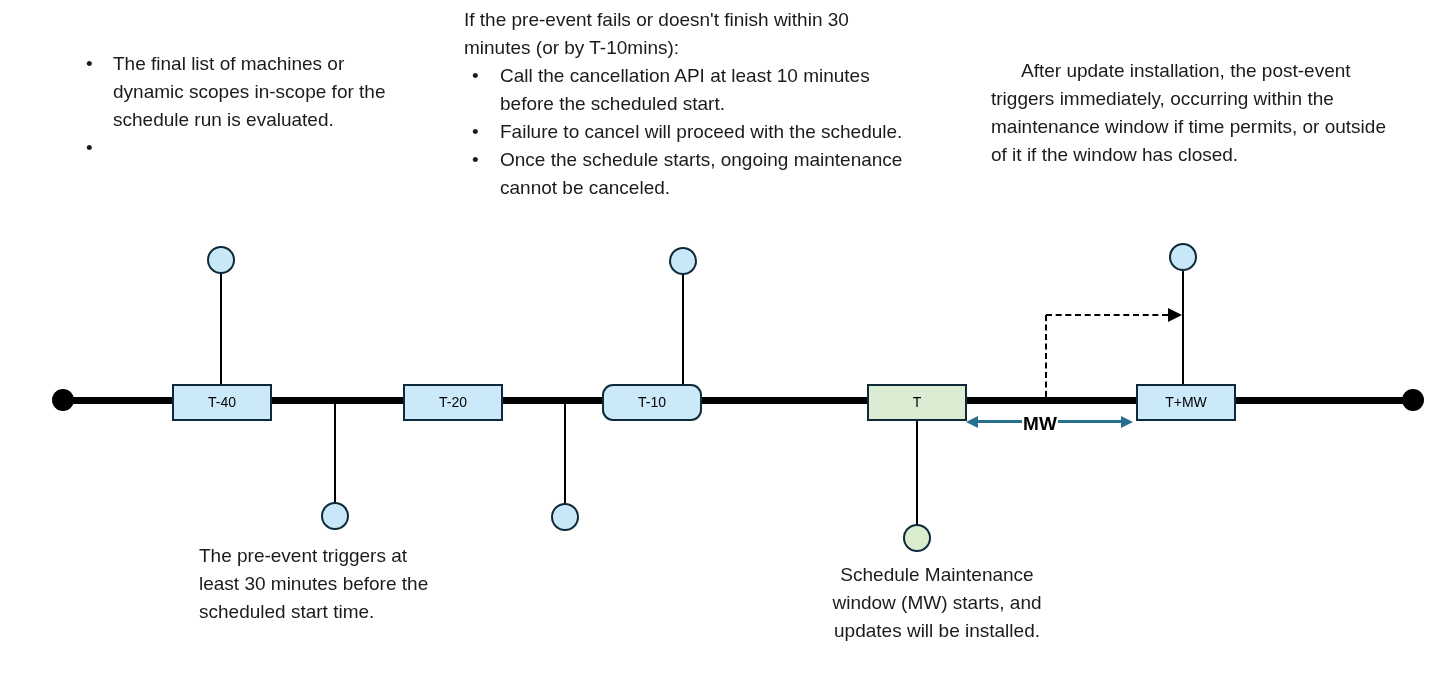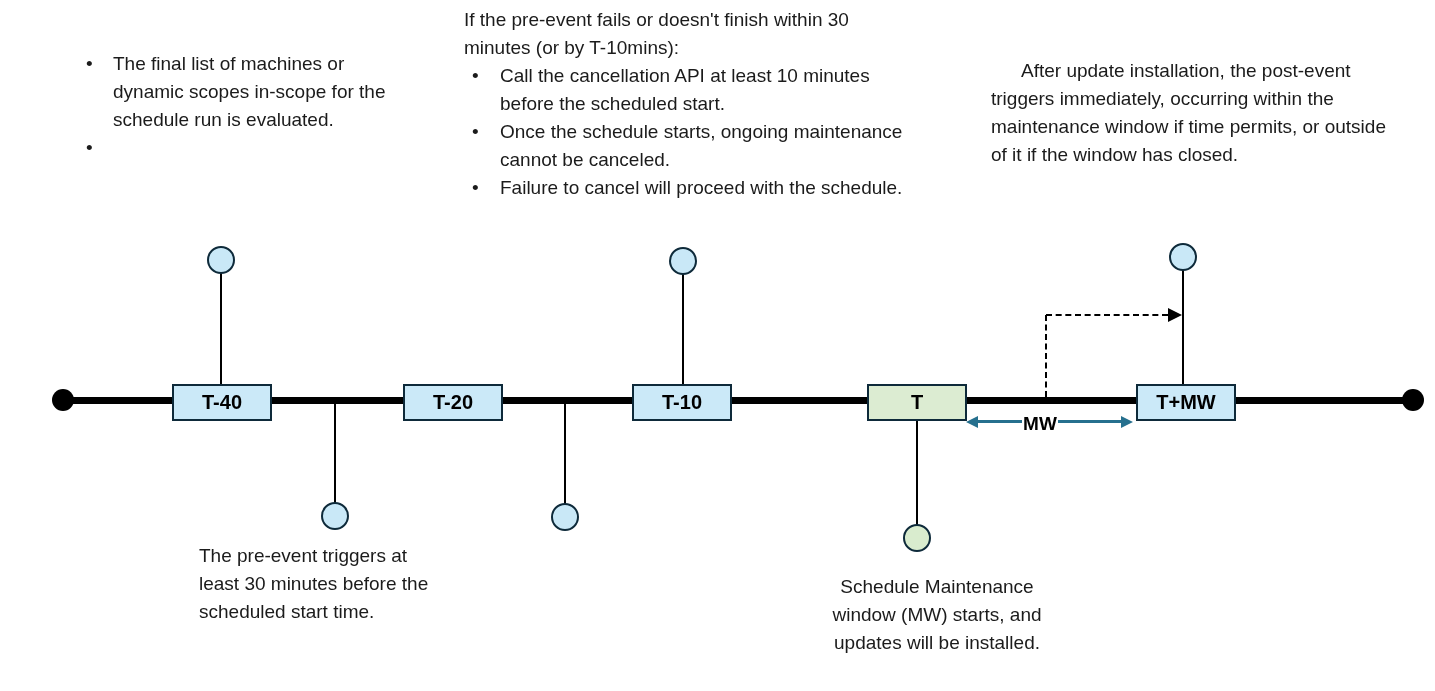--- a/index.html
+++ b/index.html
@@ -23,21 +23,21 @@
   .indent-first{text-indent:30px;}
   .center-text{text-align:center;}
   
   .axis{position:absolute;background:var(--line,#000);height:7px;}
   .end-dot{position:absolute;width:22px;height:22px;border-radius:50%;background:var(--line,#000);}
   .stem{position:absolute;width:2px;background:var(--line,#000);}
   .ms-box{
     position:absolute;width:100px;height:37px;box-sizing:border-box;
     border:2px solid var(--box-border,#0e2a3a);
     background:var(--box-blue,#cbe9f8);
-    font-weight:bold;font-size:20px;line-height:33px;text-align:center;
+    font-weight:normal;font-size:14px;line-height:33px;text-align:center;
     color:#000;
   }
   .ms-box.green{background:var(--box-green,#dcecd2);}
   .evt-circle{
     position:absolute;width:28px;height:28px;box-sizing:border-box;border-radius:50%;
     border:2px solid var(--box-border,#0e2a3a);
     background:var(--circle-blue,#c9e8f7);
   }
   .evt-circle.green{background:var(--circle-green,#d9ecce);}
   
@@ -66,25 +66,25 @@
   </div>
 
   <div class="note note-mid" style="left:464px;top:6px;width:452px;">
     <div>If the pre-event fails or doesn't finish within 30 minutes (or by T-10mins):</div>
     <div class="bullet-row">
       <span class="bullet-glyph"></span>
       <span class="bullet-text">Call the cancellation API at least 10 minutes before the scheduled start.</span>
     </div>
     <div class="bullet-row">
       <span class="bullet-glyph"></span>
-      <span class="bullet-text">Once the schedule starts, ongoing maintenance cannot be canceled.</span>
+      <span class="bullet-text">Failure to cancel will proceed with the schedule.</span>
     </div>
     <div class="bullet-row">
       <span class="bullet-glyph"></span>
-      <span class="bullet-text">Failure to cancel will proceed with the schedule.</span>
+      <span class="bullet-text">Once the schedule starts, ongoing maintenance cannot be canceled.</span>
     </div>
   </div>
 
   <div class="note indent-first" style="left:991px;top:57px;width:412px;">After update installation, the post-event triggers immediately, occurring within the maintenance window if time permits, or outside of it if the window has closed.</div>
 
   <div class="axis" style="left:63px;top:397px;width:1350px;"></div>
   <div class="end-dot" style="left:52px;top:389px;"></div>
   <div class="end-dot" style="left:1402px;top:389px;"></div>
 
   <div class="stem" style="left:220px;top:273px;height:111px;"></div>
@@ -98,32 +98,32 @@
   <div class="evt-circle" style="left:207px;top:246px;"></div>
   <div class="evt-circle" style="left:669px;top:247px;"></div>
   <div class="evt-circle" style="left:1169px;top:243px;"></div>
 
   <div class="evt-circle" style="left:321px;top:502px;"></div>
   <div class="evt-circle" style="left:551px;top:503px;"></div>
   <div class="evt-circle green" style="left:903px;top:524px;"></div>
 
   <div class="ms-box" style="left:172px;top:384px;">T-40</div>
   <div class="ms-box" style="left:403px;top:384px;">T-20</div>
-  <div class="ms-box" style="left:632px;top:384px;">T-10</div>
+  <div class="ms-box" style="left:602px;top:384px;border-radius:11px;">T-10</div>
   <div class="ms-box green" style="left:867px;top:384px;">T</div>
   <div class="ms-box" style="left:1136px;top:384px;">T+MW</div>
 
   <div class="dash-v" style="left:1045px;top:315px;height:82px;"></div>
   <div class="dash-h" style="left:1046px;top:314px;width:122px;"></div>
   <div class="tri-right-black" style="left:1168px;top:308px;"></div>
 
   <div class="mw-head-left" style="left:966px;top:416px;"></div>
   <div class="mw-line" style="left:976px;top:420px;width:46px;"></div>
   <div class="mw-label" style="left:1018px;top:410px;width:44px;">MW</div>
   <div class="mw-line" style="left:1058px;top:420px;width:64px;"></div>
   <div class="mw-head-right" style="left:1121px;top:416px;"></div>
 
   <div class="note" style="left:199px;top:542px;width:230px;">The pre-event triggers at least 30 minutes before the scheduled start time.</div>
 
 
-  <div class="note center-text" style="left:817px;top:573px;width:240px;">Schedule Maintenance window (MW) starts, and updates will be installed.</div>
+  <div class="note center-text" style="left:817px;top:561px;width:240px;">Schedule Maintenance window (MW) starts, and updates will be installed.</div>
 
 </div>
 
 </body></html>

